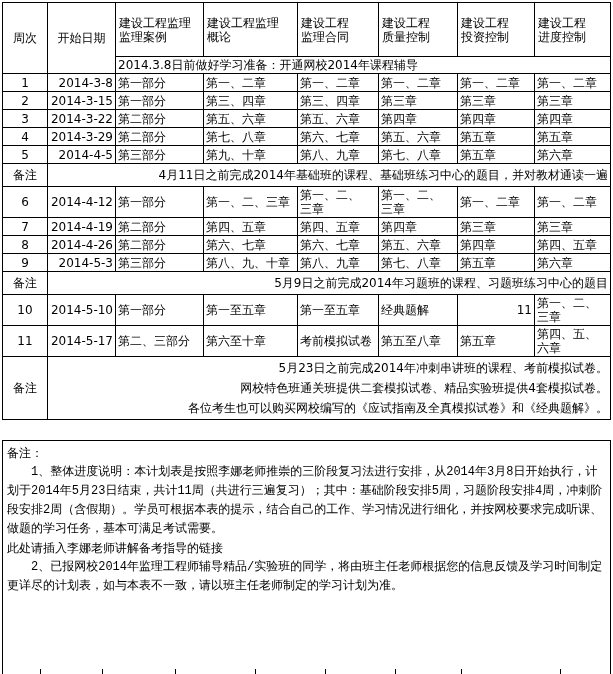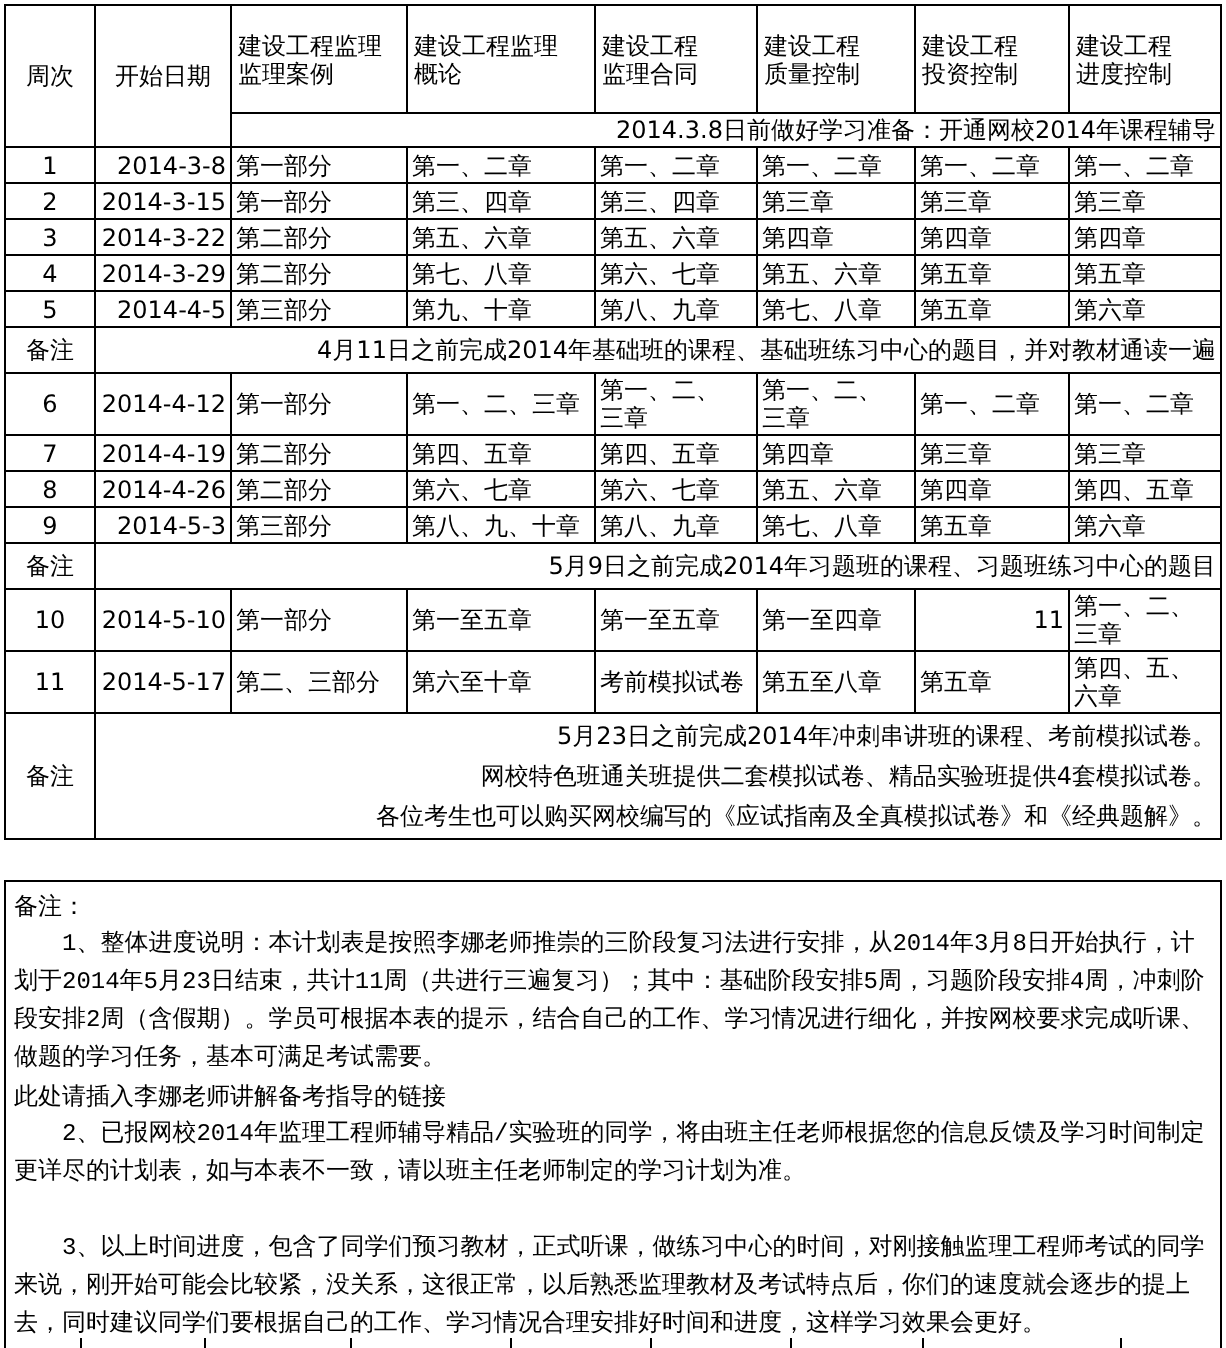--- a/index.html
+++ b/index.html
@@ -18,21 +18,21 @@
     white-space:pre-line; overflow:hidden; line-height:14px;
   }
   table.schedule thead tr.hdr { height:54px; }
   table.schedule thead tr.prep-tr { height:17px; }
   table.schedule th { font-weight:normal; text-align:left; padding-left:3px; }
   table.schedule th.c-center { text-align:center; padding-left:2px; }
   table.schedule tbody tr { height:18px; }
   td.c-week { text-align:center; }
   td.c-date { text-align:right; padding-right:3px; }
   td.c-chapter, td.c-part { text-align:left; padding-left:3px; }
-  td.prep { text-align:right; padding-left:3px; }
+  td.prep { text-align:left; padding-left:3px; }
   td.note-text { text-align:right; padding-left:3px; padding-top:2px; padding-bottom:2px; }
   td.note-text div { line-height:20px; }
   .red { color:#000000; }
   
   .notes-box {
     position:absolute; left:2px; top:440px; width:599px; height:240px;
     border:1px solid #000; padding:3px 4px; line-height:19px; overflow:hidden;
     background:#ffffff;
   }
   .notes-box p { margin:0; }
@@ -180,21 +180,21 @@
         <tr>
           <td class="c-week">备注</td>
           <td class="note-text" colspan="7"><div>5月9日之前完成2014年习题班的课程、习题班练习中心的题目</div></td>
         </tr>
         <tr>
           <td class="c-week">10</td>
           <td class="c-date">2014-5-10</td>
           <td class="c-part">第一部分</td>
           <td class="c-chapter">第一至五章</td>
           <td class="c-chapter">第一至五章</td>
-          <td class="c-chapter">第一至四章</td>
+          <td class="c-chapter">经典题解</td>
           <td class="c-chapter" style="text-align: right;">11</td>
           <td class="c-chapter">第一、二、
 三章</td>
         </tr>
         <tr>
           <td class="c-week">11</td>
           <td class="c-date">2014-5-17</td>
           <td class="c-part">第二、三部分</td>
           <td class="c-chapter">第六至十章</td>
           <td class="c-chapter">考前模拟试卷</td>
@@ -208,21 +208,20 @@
           <td class="note-text" colspan="7"><div>5月23日之前完成2014年冲刺串讲班的课程、考前模拟试卷。</div><div class="red">网校特色班通关班提供二套模拟试卷、精品实验班提供4套模拟试卷。</div><div class="red">各位考生也可以购买网校编写的《应试指南及全真模拟试卷》和《经典题解》。</div></td>
         </tr>
       </tbody>
   </table>
 
   <div class="notes-box">
     <p class="nb-label">备注：</p>
     <p class="para">1、整体进度说明：本计划表是按照李娜老师推崇的三阶段复习法进行安排，从2014年3月8日开始执行，计划于2014年5月23日结束，共计11周（共进行三遍复习）；其中：基础阶段安排5周，习题阶段安排4周，冲刺阶段安排2周（含假期）。学员可根据本表的提示，结合自己的工作、学习情况进行细化，并按网校要求完成听课、做题的学习任务，基本可满足考试需要。</p>
     <p class="red">此处请插入李娜老师讲解备考指导的链接</p>
     <p class="para">2、已报网校2014年监理工程师辅导精品/实验班的同学，将由班主任老师根据您的信息反馈及学习时间制定更详尽的计划表，如与本表不一致，请以班主任老师制定的学习计划为准。</p>
-    <p class="para gap">3、以上时间进度，包含了同学们预习教材，正式听课，做练习中心的时间，对刚接触监理工程师考试的同学来说，刚开始可能会比较紧，没关系，这很正常，以后熟悉监理教材及考试特点后，你们的速度就会逐步的提上去，同时建议同学们要根据自己的工作、学习情况合理安排好时间和进度，这样学习效果会更好。</p>
   </div>
 
   <div class="cutoff">
     <span style="left:2px"></span>
     <span style="left:40px"></span>
     <span style="left:102px"></span>
     <span style="left:175px"></span>
     <span style="left:255px"></span>
     <span style="left:325px"></span>
     <span style="left:395px"></span>

